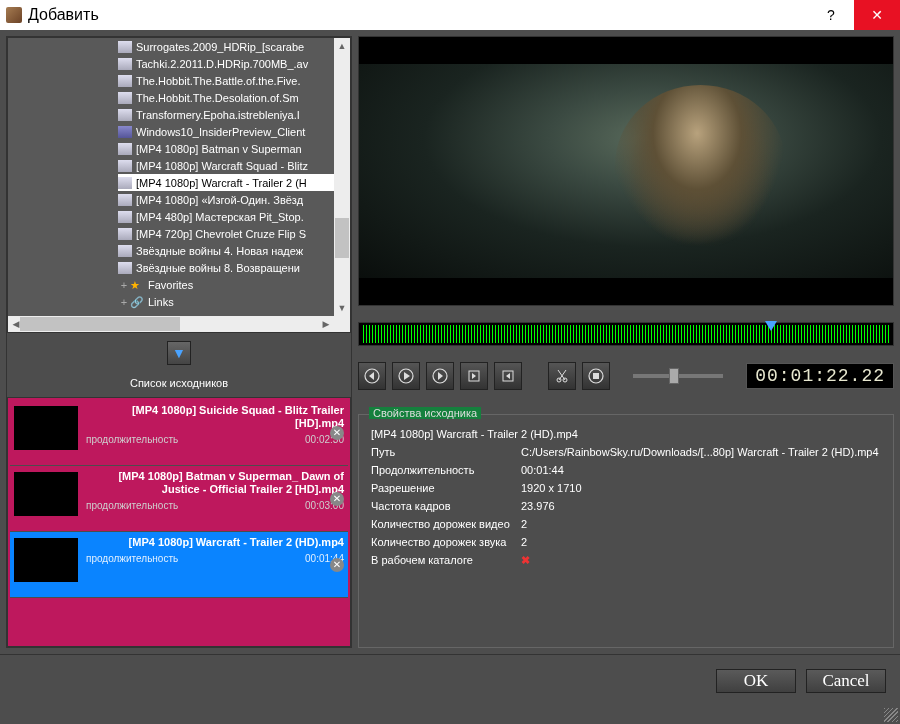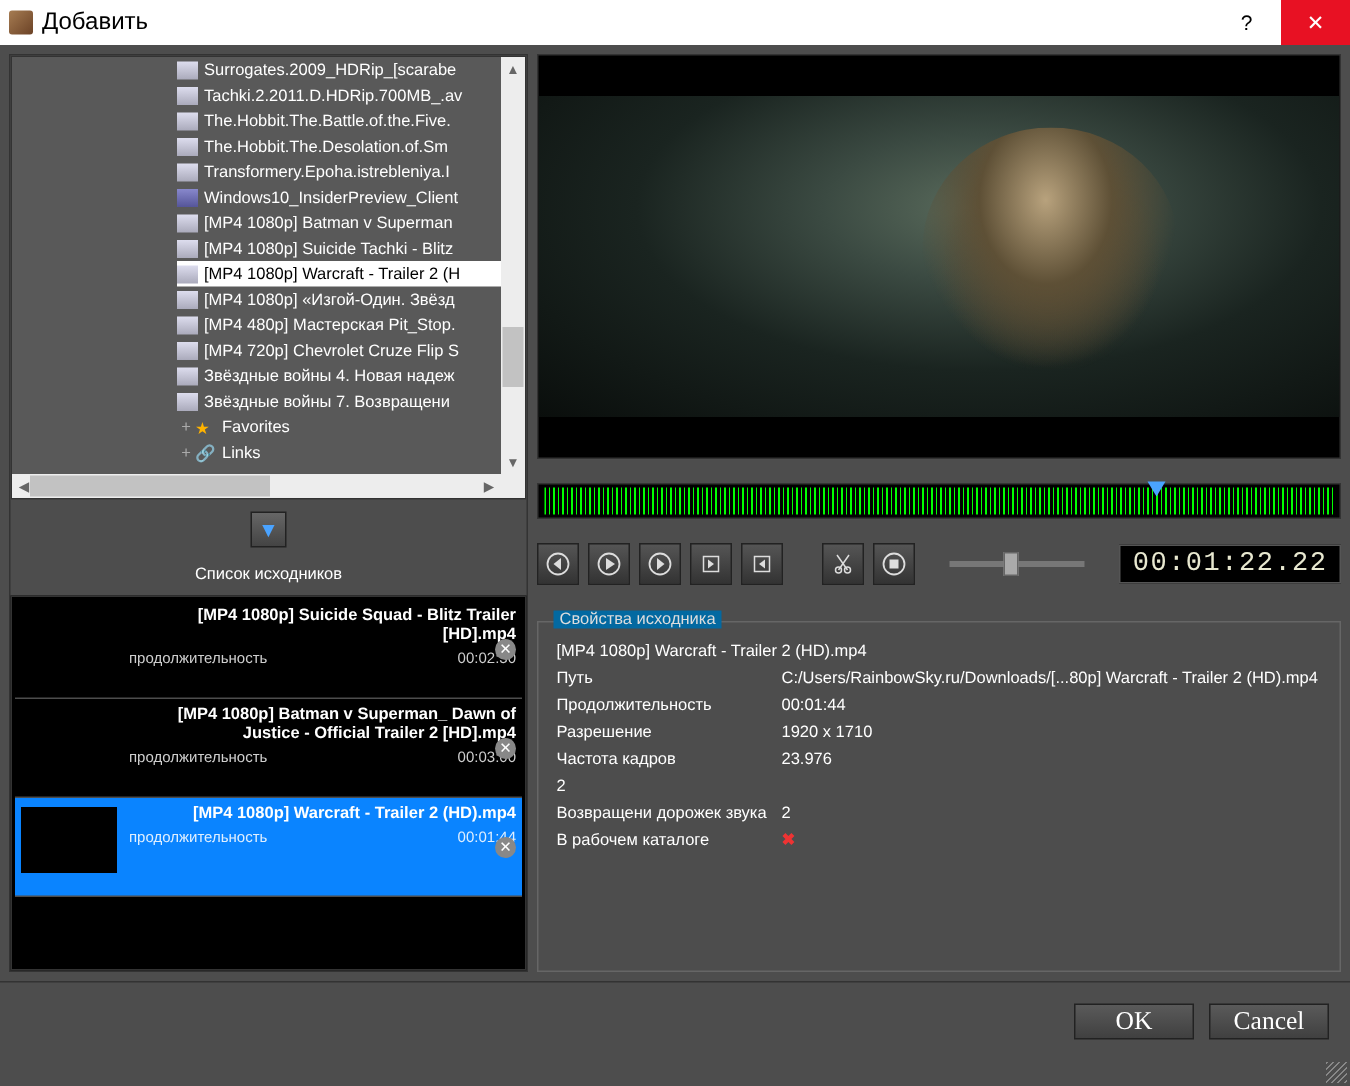--- a/index.html
+++ b/index.html
@@ -23,21 +23,21 @@
 .vscroll { position: absolute; right: 0; top: 0; bottom: 16px; width: 16px; background: #ededed; }
 .vscroll .thumb { position: absolute; left: 1px; right: 1px; top: 180px; height: 40px; background: #c2c2c2; }
 .vscroll .arrow { position: absolute; left: 0; right: 0; height: 16px; background: #ededed; display:flex;align-items:center;justify-content:center;color:#666;font-size:9px;}
 .hscroll { position: absolute; left: 0; right: 16px; bottom: 0; height: 16px; background: #ededed; }
 .hscroll .thumb { position: absolute; top: 1px; bottom: 1px; left: 12px; width: 160px; background: #c2c2c2; }
 .hscroll .arrow { position: absolute; top:0;bottom:0;width:16px;background:#ededed;display:flex;align-items:center;justify-content:center;color:#666;font-size:9px;}
 .corner { position:absolute; right:0;bottom:0;width:16px;height:16px;background:#ededed;}
 .arrow-btn-row { display:flex; justify-content:center; padding: 8px 0; }
 .arrow-btn { width: 24px; height: 24px; background: linear-gradient(#666,#444); border: 1px solid #222; display:flex;align-items:center;justify-content:center; color:#4aa3ff; font-size:14px;}
 .src-title { text-align:center; padding: 4px 0 8px; color:#fff; font-size:11px;}
-.src-list { flex:1; background:#000000; border:1px solid #333; overflow:hidden; padding:2px;}
+.src-list { flex:1; background:#be185d; border:1px solid #333; overflow:hidden; padding:2px;}
 .src-item { display:flex; align-items:flex-start; padding:4px; border-bottom:1px solid #4d4d4d; position:relative; height:66px;}
 .src-item.sel { background:#0a84ff; }
 .src-thumb { width:64px; height:44px; background:#000; margin-right:8px; flex-shrink:0; margin-top:2px;}
 .src-info { flex:1; text-align:right; color:#fff; }
 .src-name { font-weight:bold; font-size:11px; line-height:13px; }
 .src-meta { display:flex; justify-content:space-between; font-size:10px; margin-top:4px; color:#cfcfcf;}
 .src-item.sel .src-meta{color:#e0efff;}
 .src-close { position:absolute; right:4px; top:50%; transform:translateY(-50%); width:14px;height:14px; background:#888;border-radius:7px;color:#fff;display:flex;align-items:center;justify-content:center;font-size:10px;}
 .right { flex:1; display:flex; flex-direction:column; margin:6px;gap:10px; }
 .preview { height:270px; background:#000; border:1px solid #333; display:flex; align-items:center; justify-content:center; overflow:hidden;}
@@ -48,21 +48,21 @@
 .timeline .playhead{position:absolute;left:76%;top:-2px;bottom:-2px;width:0;border-left:6px solid transparent;border-right:6px solid transparent;border-top:10px solid #4aa3ff;}
 .controls { display:flex; align-items:center; gap:6px; margin-top:6px; }
 .cbtn { width:28px;height:28px;background:linear-gradient(#555,#333);border:1px solid #222;display:flex;align-items:center;justify-content:center;color:#fff;}
 .cbtn svg{width:16px;height:16px;fill:#ddd;}
 .spacer{width:14px;}
 .slider-wrap{flex:1;display:flex;align-items:center;justify-content:center;}
 .slider{width:90px;height:4px;background:#777;position:relative;}
 .slider .knob{position:absolute;left:40%;top:-6px;width:10px;height:16px;background:#aaa;border:1px solid #666;}
 .timecode{font-family:"Courier New",monospace;font-size:18px;letter-spacing:1px;color:#e8e8d0;background:#000;border:1px solid #555;padding:2px 8px;}
 .props { margin-top:14px; border:1px solid #666; position:relative; flex:1; padding:10px 12px 8px; }
-.props .legend{position:absolute;top:-8px;left:10px;background:#0369a1;padding:0 4px;font-size:11px;color:#ddd;}
+.props .legend{position:absolute;top:-8px;left:10px;background:#15803d;padding:0 4px;font-size:11px;color:#ddd;}
 .prop-row{display:flex;font-size:11px;line-height:18px;color:#fff;}
 .prop-row .k{width:150px;color:#fff;}
 .prop-row .v{flex:1;color:#fff;}
 .prop-row .xicon{color:#e33;font-weight:bold;}
 .footer { height:52px; border-top:1px solid #333; display:flex; justify-content:flex-end; align-items:center; padding:0 14px; gap:10px; background:#4d4d4d;}
 .dlg-btn{width:80px;height:24px;background:linear-gradient(#5a5a5a,#404040);border:1px solid #222;color:#fff;font-size:17px;display:flex;align-items:center;justify-content:center;font-family:Liberation Serif, serif;}
 .resize-grip{position:absolute;right:2px;bottom:2px;width:14px;height:14px;background:repeating-linear-gradient(135deg,#888 0,#888 1px,transparent 1px,transparent 3px);}
 </style>
 </head>
 <body>
@@ -101,21 +101,21 @@
           <div class="tree-item iso">
             <span class="ficon"></span>
             <span>Windows10_InsiderPreview_Client</span>
           </div>
           <div class="tree-item file">
             <span class="ficon"></span>
             <span>[MP4 1080p] Batman v Superman</span>
           </div>
           <div class="tree-item file">
             <span class="ficon"></span>
-            <span>[MP4 1080p] Suicide Tachki - Blitz</span>
+            <span>[MP4 1080p] Warcraft Squad - Blitz</span>
           </div>
           <div class="tree-item file sel">
             <span class="ficon"></span>
             <span>[MP4 1080p] Warcraft - Trailer 2 (H</span>
           </div>
           <div class="tree-item file">
             <span class="ficon"></span>
             <span>[MP4 1080p] «Изгой-Один. Звёзд</span>
           </div>
           <div class="tree-item file">
@@ -125,21 +125,21 @@
           <div class="tree-item file">
             <span class="ficon"></span>
             <span>[MP4 720p] Chevrolet Cruze Flip S</span>
           </div>
           <div class="tree-item file">
             <span class="ficon"></span>
             <span>Звёздные войны 4. Новая надеж</span>
           </div>
           <div class="tree-item file">
             <span class="ficon"></span>
-            <span>Звёздные войны 7. Возвращени</span>
+            <span>Звёздные войны 8. Возвращени</span>
           </div>
           <div class="tree-item fav">
             <span class="exp">+</span>
             <span class="ficon" style="background: none; color: rgb(255, 179, 0); font-size: 11px;">★</span>
             <span>Favorites</span>
           </div>
           <div class="tree-item fav">
             <span class="exp">+</span>
             <span class="ficon" style="background: none; color: rgb(74, 163, 255); font-size: 11px;">🔗</span>
             <span>Links</span>
@@ -274,24 +274,25 @@
           </div>
           <div class="prop-row">
             <div class="k">Разрешение</div>
             <div class="v">1920 x 1710</div>
           </div>
           <div class="prop-row">
             <div class="k">Частота кадров</div>
             <div class="v">23.976</div>
           </div>
           <div class="prop-row">
+            <div class="k">Количество дорожек видео</div>
             <div class="v">2</div>
           </div>
           <div class="prop-row">
-            <div class="k">Возвращени дорожек звука</div>
+            <div class="k">Количество дорожек звука</div>
             <div class="v">2</div>
           </div>
           <div class="prop-row">
             <div class="k">В рабочем каталоге</div>
             <div class="v"><span class="xicon">✖</span></div>
           </div>
         </div>
     </div>
   </div>
 </div>

